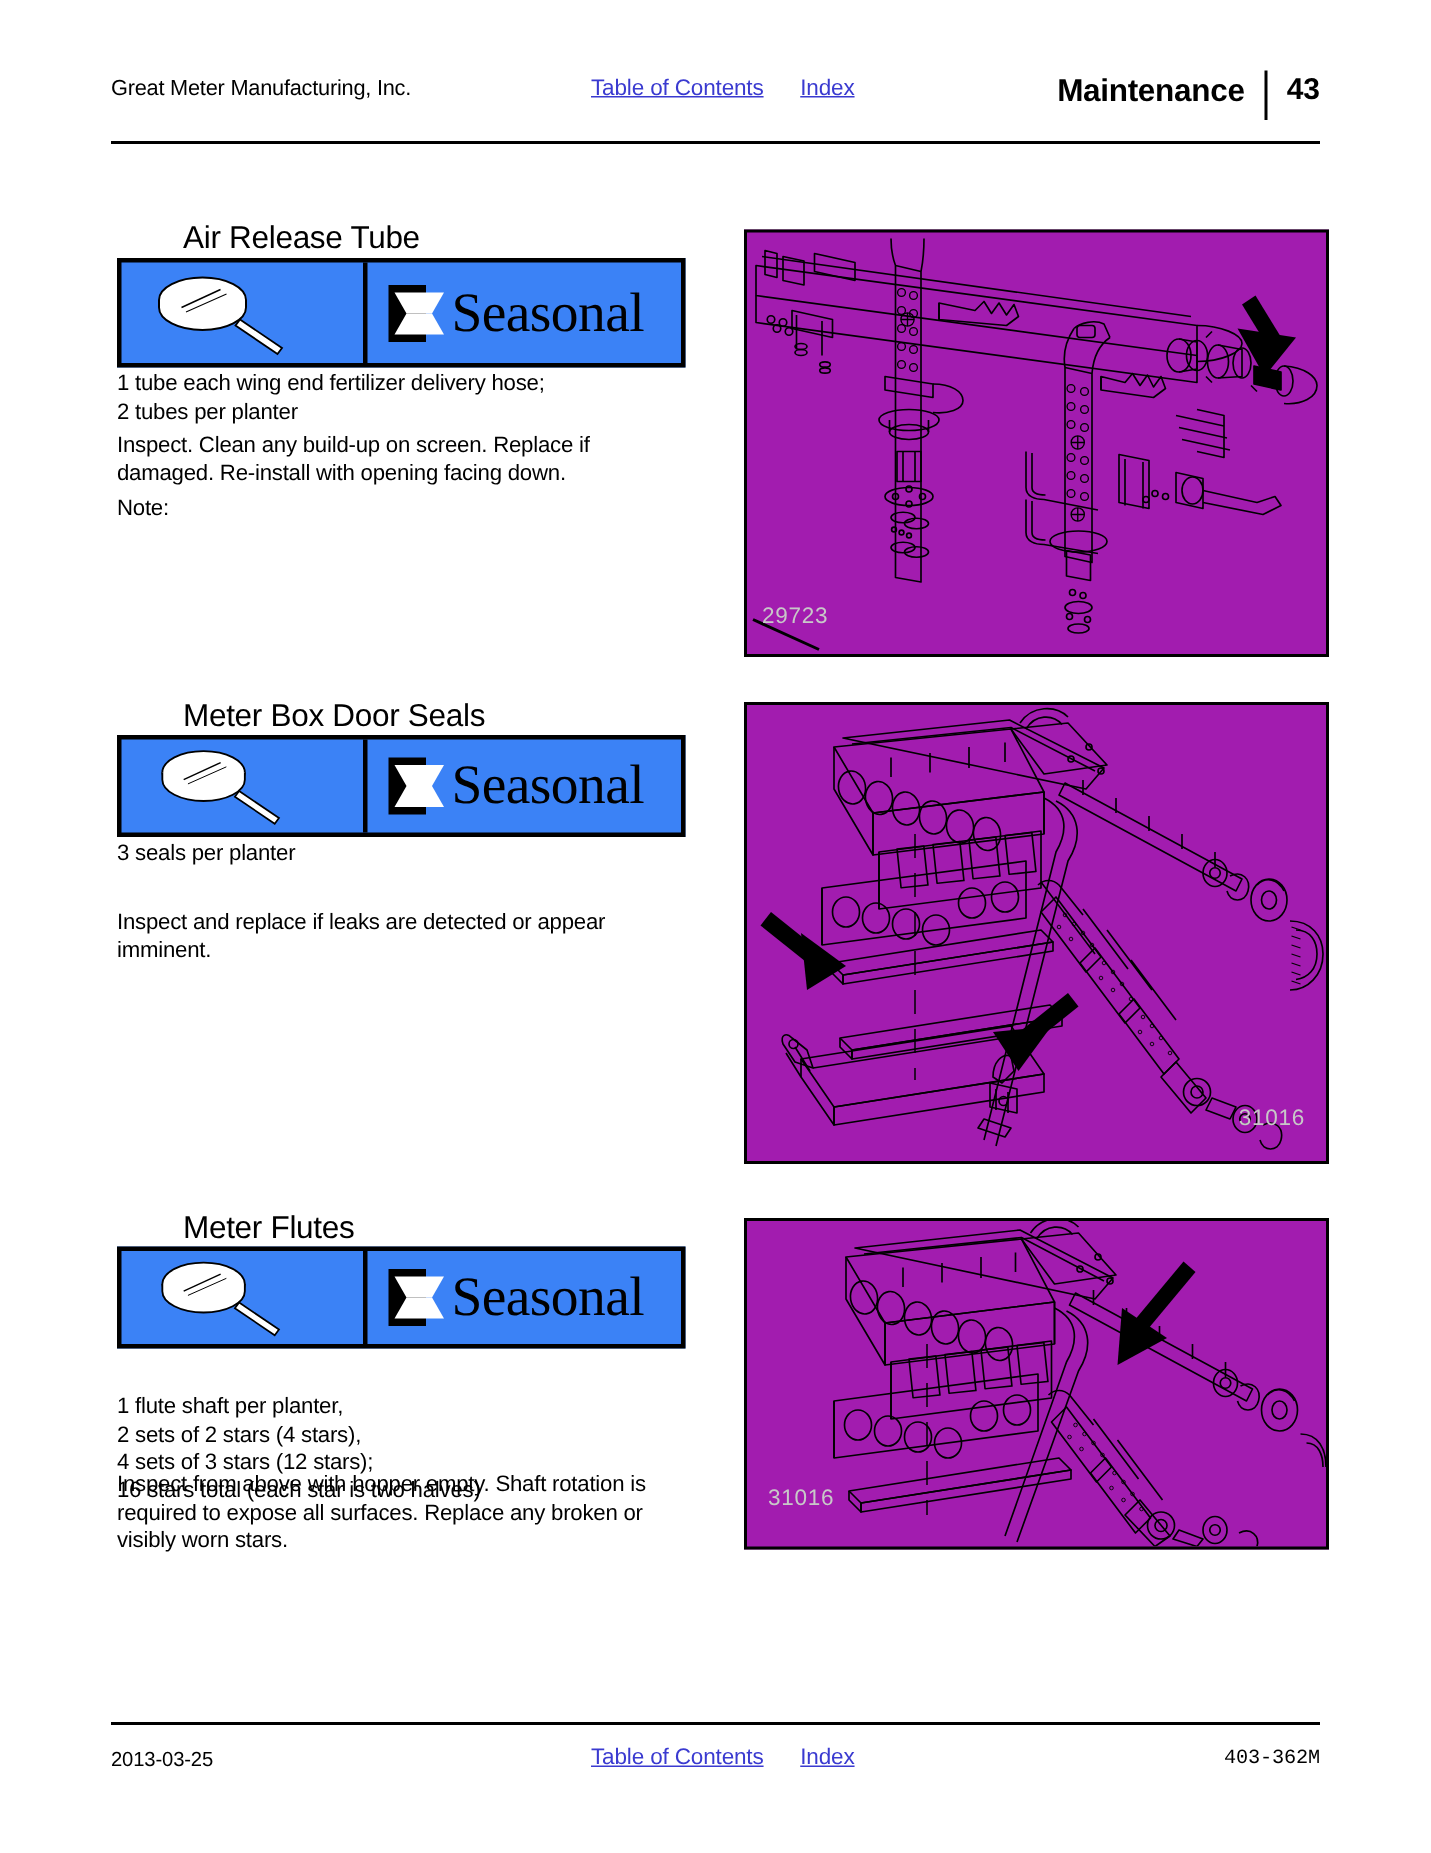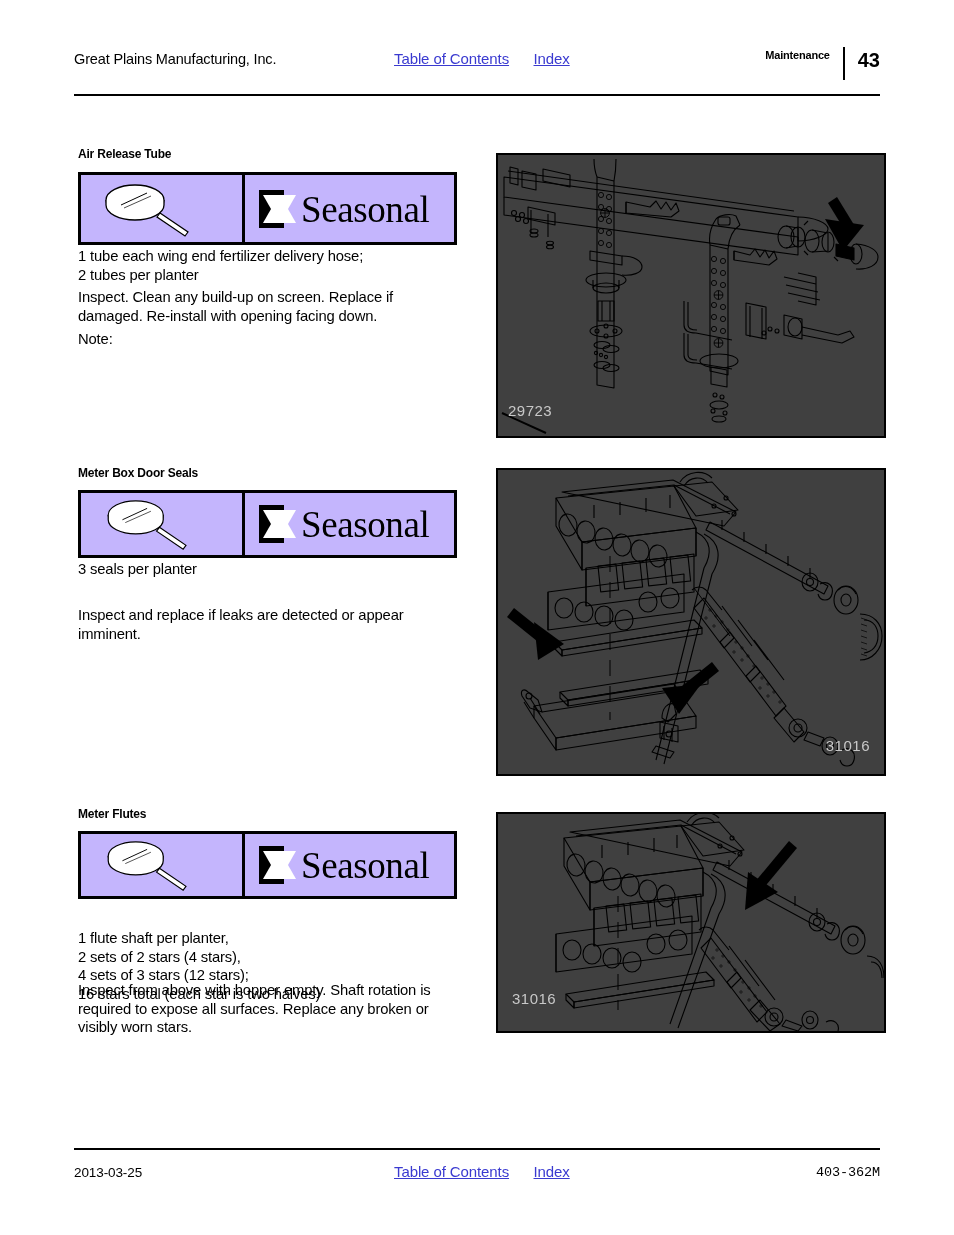--- a/index.html
+++ b/index.html
@@ -48,21 +48,21 @@
   .hdr-link + .hdr-link { margin-left: 20px; }
   .hdr-right {
     position: absolute;
     right: 0;
     top: 1px;
     white-space: nowrap;
     display: flex;
     align-items: flex-start;
   }
   .hdr-section {
-    font-size: 11px;
+    font-size: 21px;
     font-weight: bold;
     letter-spacing: -0.2px;
   }
   .hdr-divider {
     display: inline-block;
     width: 2px;
     height: 33px;
     background: #000;
     margin: 0 13px;
     position: relative;
@@ -77,33 +77,34 @@
     left: 74px;
     top: 94px;
     width: 806px;
     height: 2px;
     background: #000;
   }
 
   
   .section-title {
     position: absolute;
-    font-size: 12px;
-    font-weight: bold;
+    font-size: 21px;
+    font-weight: normal;
     letter-spacing: -0.2px;
     white-space: nowrap;
+    margin-left: 44px;
   }
 
   
   .seasonal-box {
     position: absolute;
     box-sizing: border-box;
     border: 3px solid #000;
     display: flex;
-    background: #c4b5fd;
+    background: #3b82f6;
   }
   .seasonal-left {
     box-sizing: border-box;
     width: 164px;
     border-right: 3px solid #000;
     position: relative;
   }
   .seasonal-right {
     box-sizing: border-box;
     flex: 1;
@@ -170,21 +171,21 @@
     display: flex;
   }
   .note-label { flex: 0 0 auto; padding-right: 9px; }
   .note-body  { flex: 1 1 auto; }
 
   
   .figure-box {
     position: absolute;
     box-sizing: border-box;
     border: 2px solid #000;
-    background: #404040;
+    background: #a21caf;
     overflow: hidden;
   }
   .figure-box svg { display: block; }
   .fig-label {
     position: absolute;
     font-size: 15px;
     color: #c8c8c8;
     letter-spacing: 0.5px;
     font-family: "Liberation Sans", sans-serif;
   }
@@ -221,21 +222,21 @@
     right: 0; top: 2px;
     font-size: 13.5px;
     letter-spacing: -0.1px;
     font-family: Liberation Mono, monospace;
   }
 </style>
 </head>
 <body>
 
 <div class="page-header">
-  <div class="hdr-company">Great Plains Manufacturing, Inc.</div>
+  <div class="hdr-company">Great Meter Manufacturing, Inc.</div>
   <div class="hdr-links">
     <a class="hdr-link">Table of Contents</a>
     <a class="hdr-link">Index</a>
   </div>
   <div class="hdr-right">
     <span class="hdr-section">Maintenance</span>
     <span class="hdr-divider"></span>
     <span class="hdr-pagenum">43</span>
   </div>
 </div>

